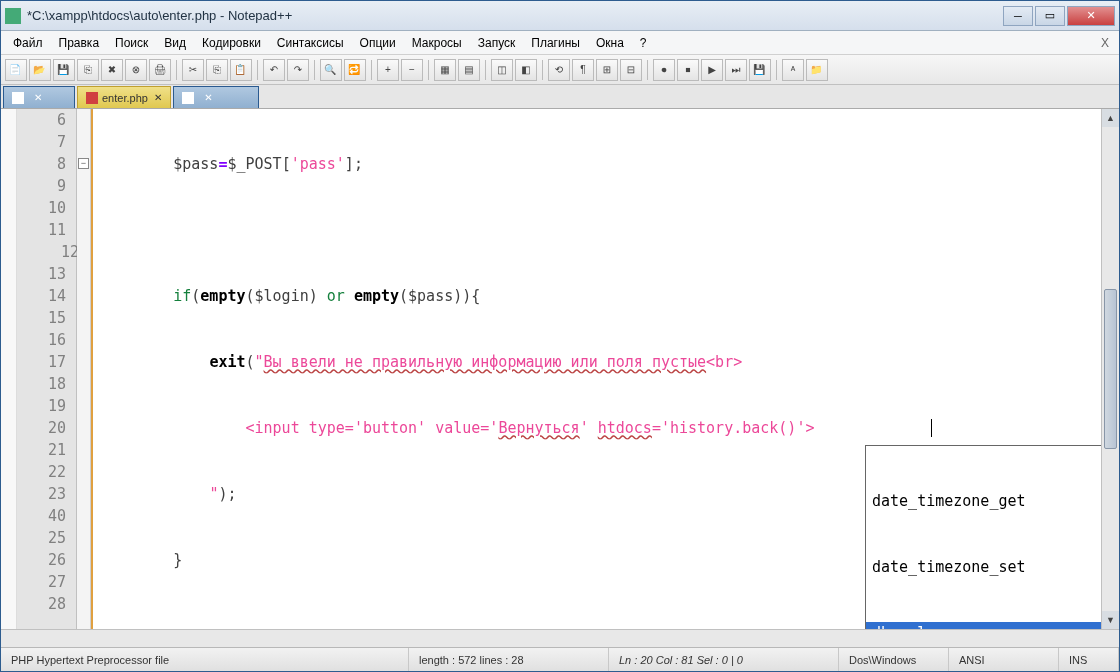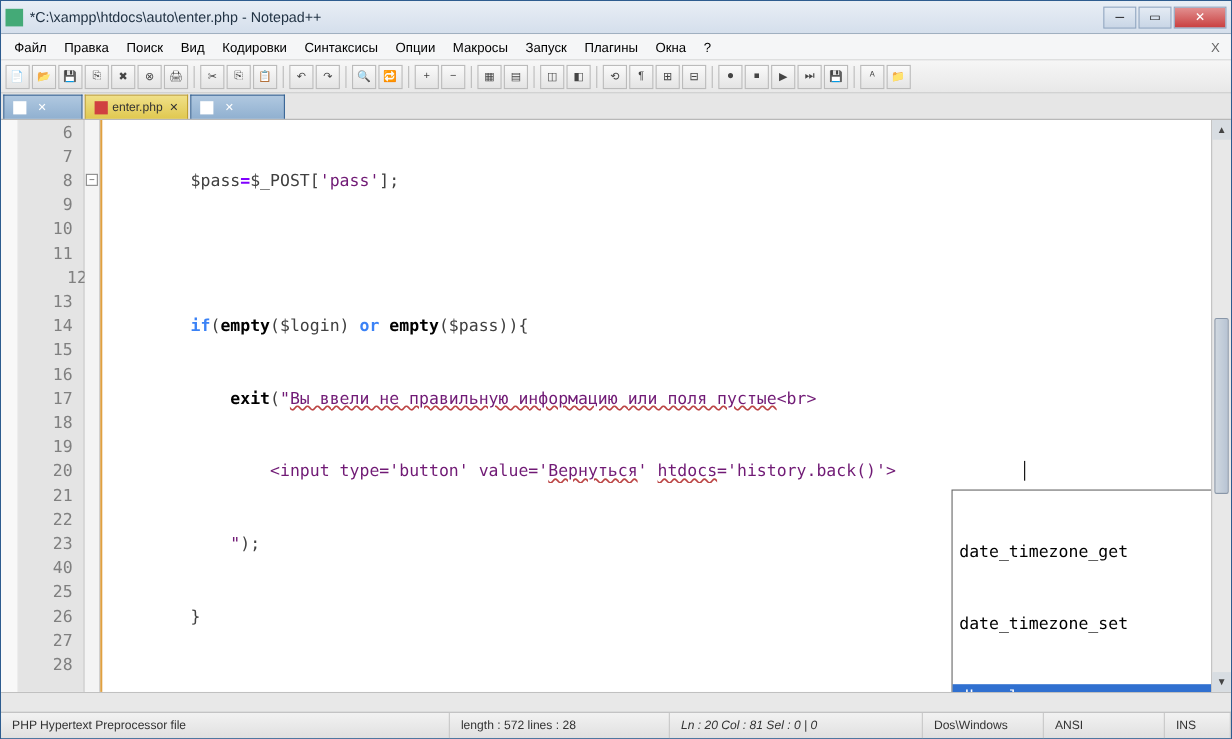--- a/index.html
+++ b/index.html
@@ -31,24 +31,24 @@
 
 .editor-area { flex: 1; display: flex; position: relative; background: #fff; overflow: hidden; }
 .gutter { width: 60px; background: #e4e4e4; text-align: right; padding-right: 10px; font-family: Consolas, monospace; font-size: 15px; line-height: 22px; color: #808080; border-right: 1px solid #c0c0c0; }
 .fold-col { width: 14px; background: #f4f4f4; border-right: 1px solid #d0d0d0; position: relative; }
 .fold-mark { position: absolute; left: 1px; width: 11px; height: 11px; border: 1px solid #888; background: #fff; font-size: 9px; line-height: 9px; text-align: center; color: #555; }
 .bookmark-col { width: 16px; background: #f8f8f8; border-right: 1px solid #ddd; }
 .orange-line { width: 2px; background: #e0a040; }
 
 .code { flex: 1; font-family: Consolas, monospace; font-size: 15px; line-height: 22px; white-space: pre; overflow: hidden; position: relative; }
 .code-line { height: 22px; padding-left: 8px; }
-.kw { color: #3b82f6; font-weight: bold; text-align: center; }
+.kw { color: #15803d; font-weight: normal; text-align: center; }
 .fn { font-weight: bold; color: #000; }
 .var { color: #404040; }
-.str { color: #701a75; }
+.str { color: #ec4899; }
 .op { color: #8000ff; font-weight: bold; }
 .punc { color: #404040; }
 .wavy { text-decoration: underline wavy #b44; }
 
 .cursor { position: absolute; width: 1px; height: 18px; background: #000; }
 
 .autocomplete { position: absolute; background: #fff; border: 1px solid #666; font-family: Consolas, monospace; font-size: 15px; line-height: 22px; }
 .ac-item { padding: 0 6px; white-space: nowrap; }
 .ac-item.sel { background: #3070d0; color: #fff; }
 

